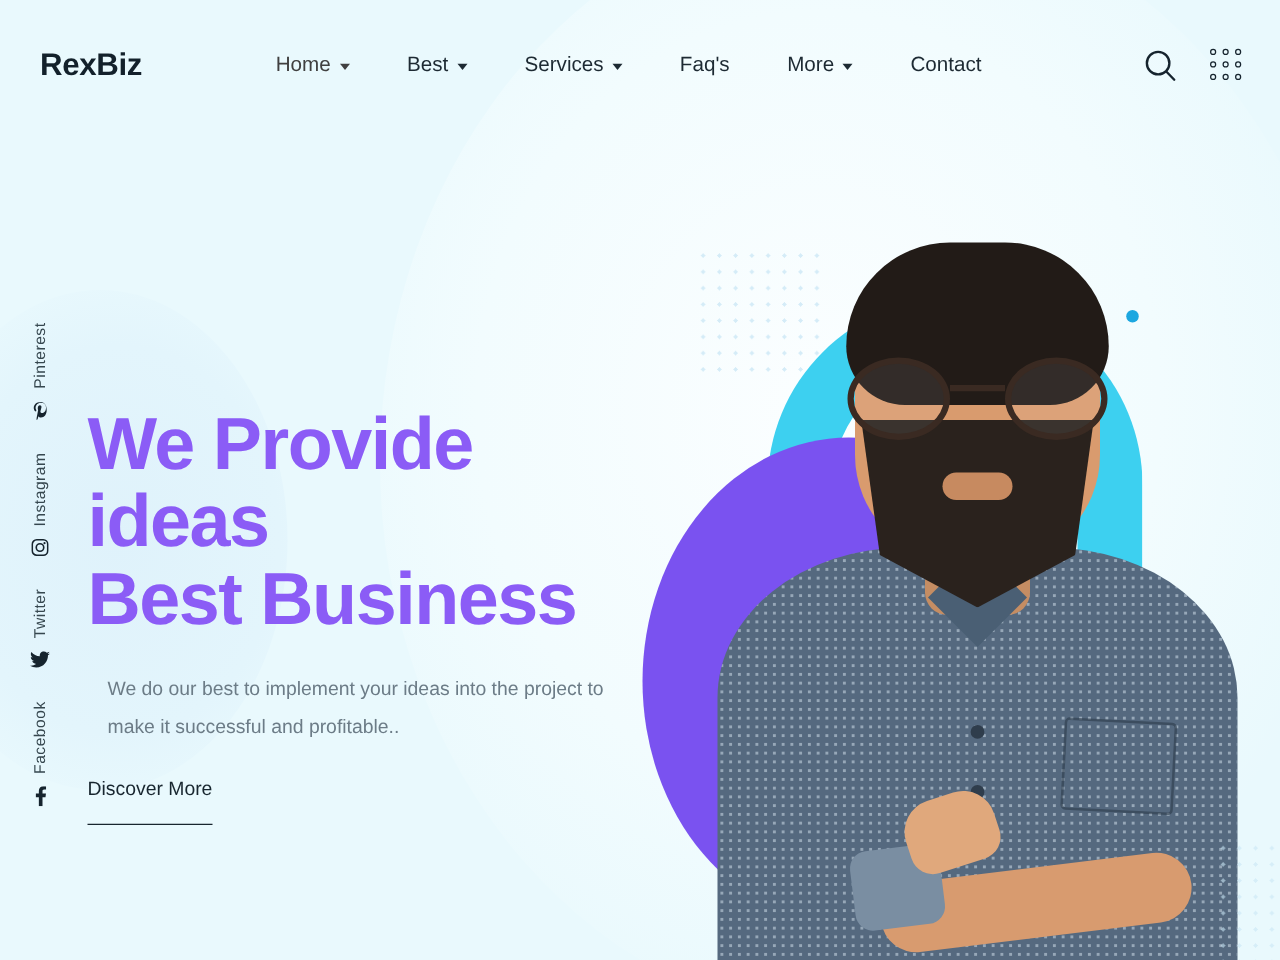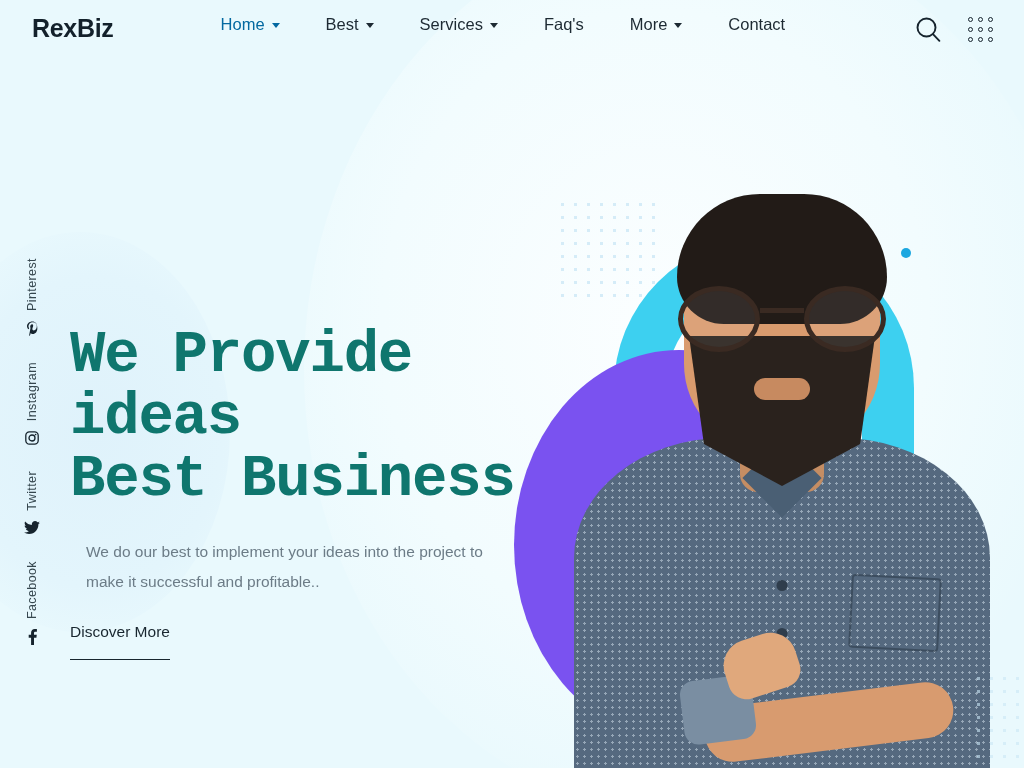--- a/index.html
+++ b/index.html
@@ -45,25 +45,25 @@
     width: 300px;
     height: 400px;
     border-radius: 50%;
     background: radial-gradient(ellipse at 55% 50%, #dff2fb 0%, #e3f5fc 55%, rgba(233,249,253,0) 80%);
     pointer-events: none;
   }
 
   
   .site-header {
     position: absolute;
-    top: 16px; left: 0;
+    top: 0; left: 0;
     width: 1024px;
     height: 104px;
     display: flex;
-    align-items: flex-start;
+    align-items: center;
     padding: 0 30px 0 32px;
     box-sizing: border-box;
     z-index: 40;
   }
   .brand {
     font-size: 25px;
     font-weight: bold;
     letter-spacing: -0.3px;
     color: #13212b;
     user-select: none;
@@ -81,21 +81,21 @@
     display: flex;
     align-items: center;
     gap: 7px;
     padding: 0 23px;
     font-size: 16.5px;
     color: #1d2a33;
     cursor: pointer;
     white-space: nowrap;
     line-height: 1;
   }
-  .nav-item.active { color: #0369a1; }
+  .nav-item.active { color: #404040; }
   .caret {
     width: 0; height: 0;
     border-left: 4.5px solid transparent;
     border-right: 4.5px solid transparent;
     border-top: 5.5px solid currentColor;
     display: inline-block;
     position: relative;
     top: 1px;
   }
 
@@ -164,24 +164,23 @@
     position: absolute;
     left: 70px;
     top: 325px;
     width: 470px;
     z-index: 30;
   }
   .hero-title {
     font-size: 59px;
     line-height: 1.05;
     font-weight: bold;
-    color: #0f766e;
+    color: #8b5cf6;
     letter-spacing: -1.2px;
     margin: 0;
-    font-family: Liberation Mono, monospace;
   }
   .hero-title .line { display: block; }
   .hero-sub {
     margin: 26px 0 0 16px;
     font-size: 15.5px;
     line-height: 1.95;
     color: #6c7c87;
     max-width: 410px;
   }
   .discover {

